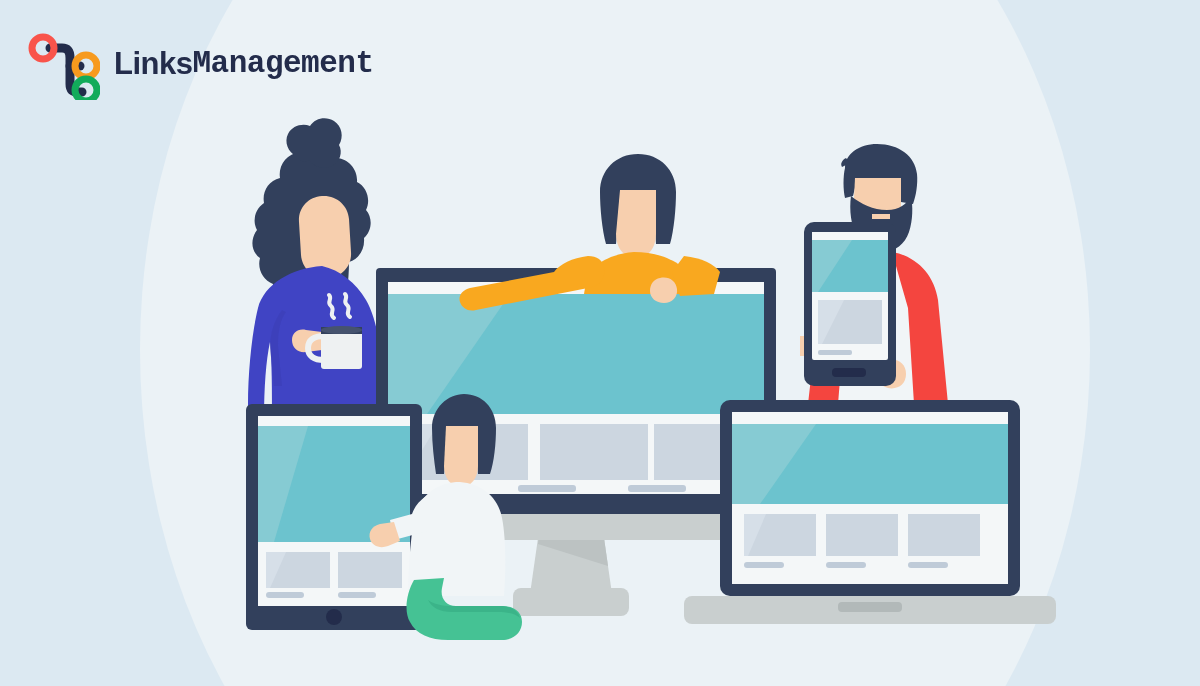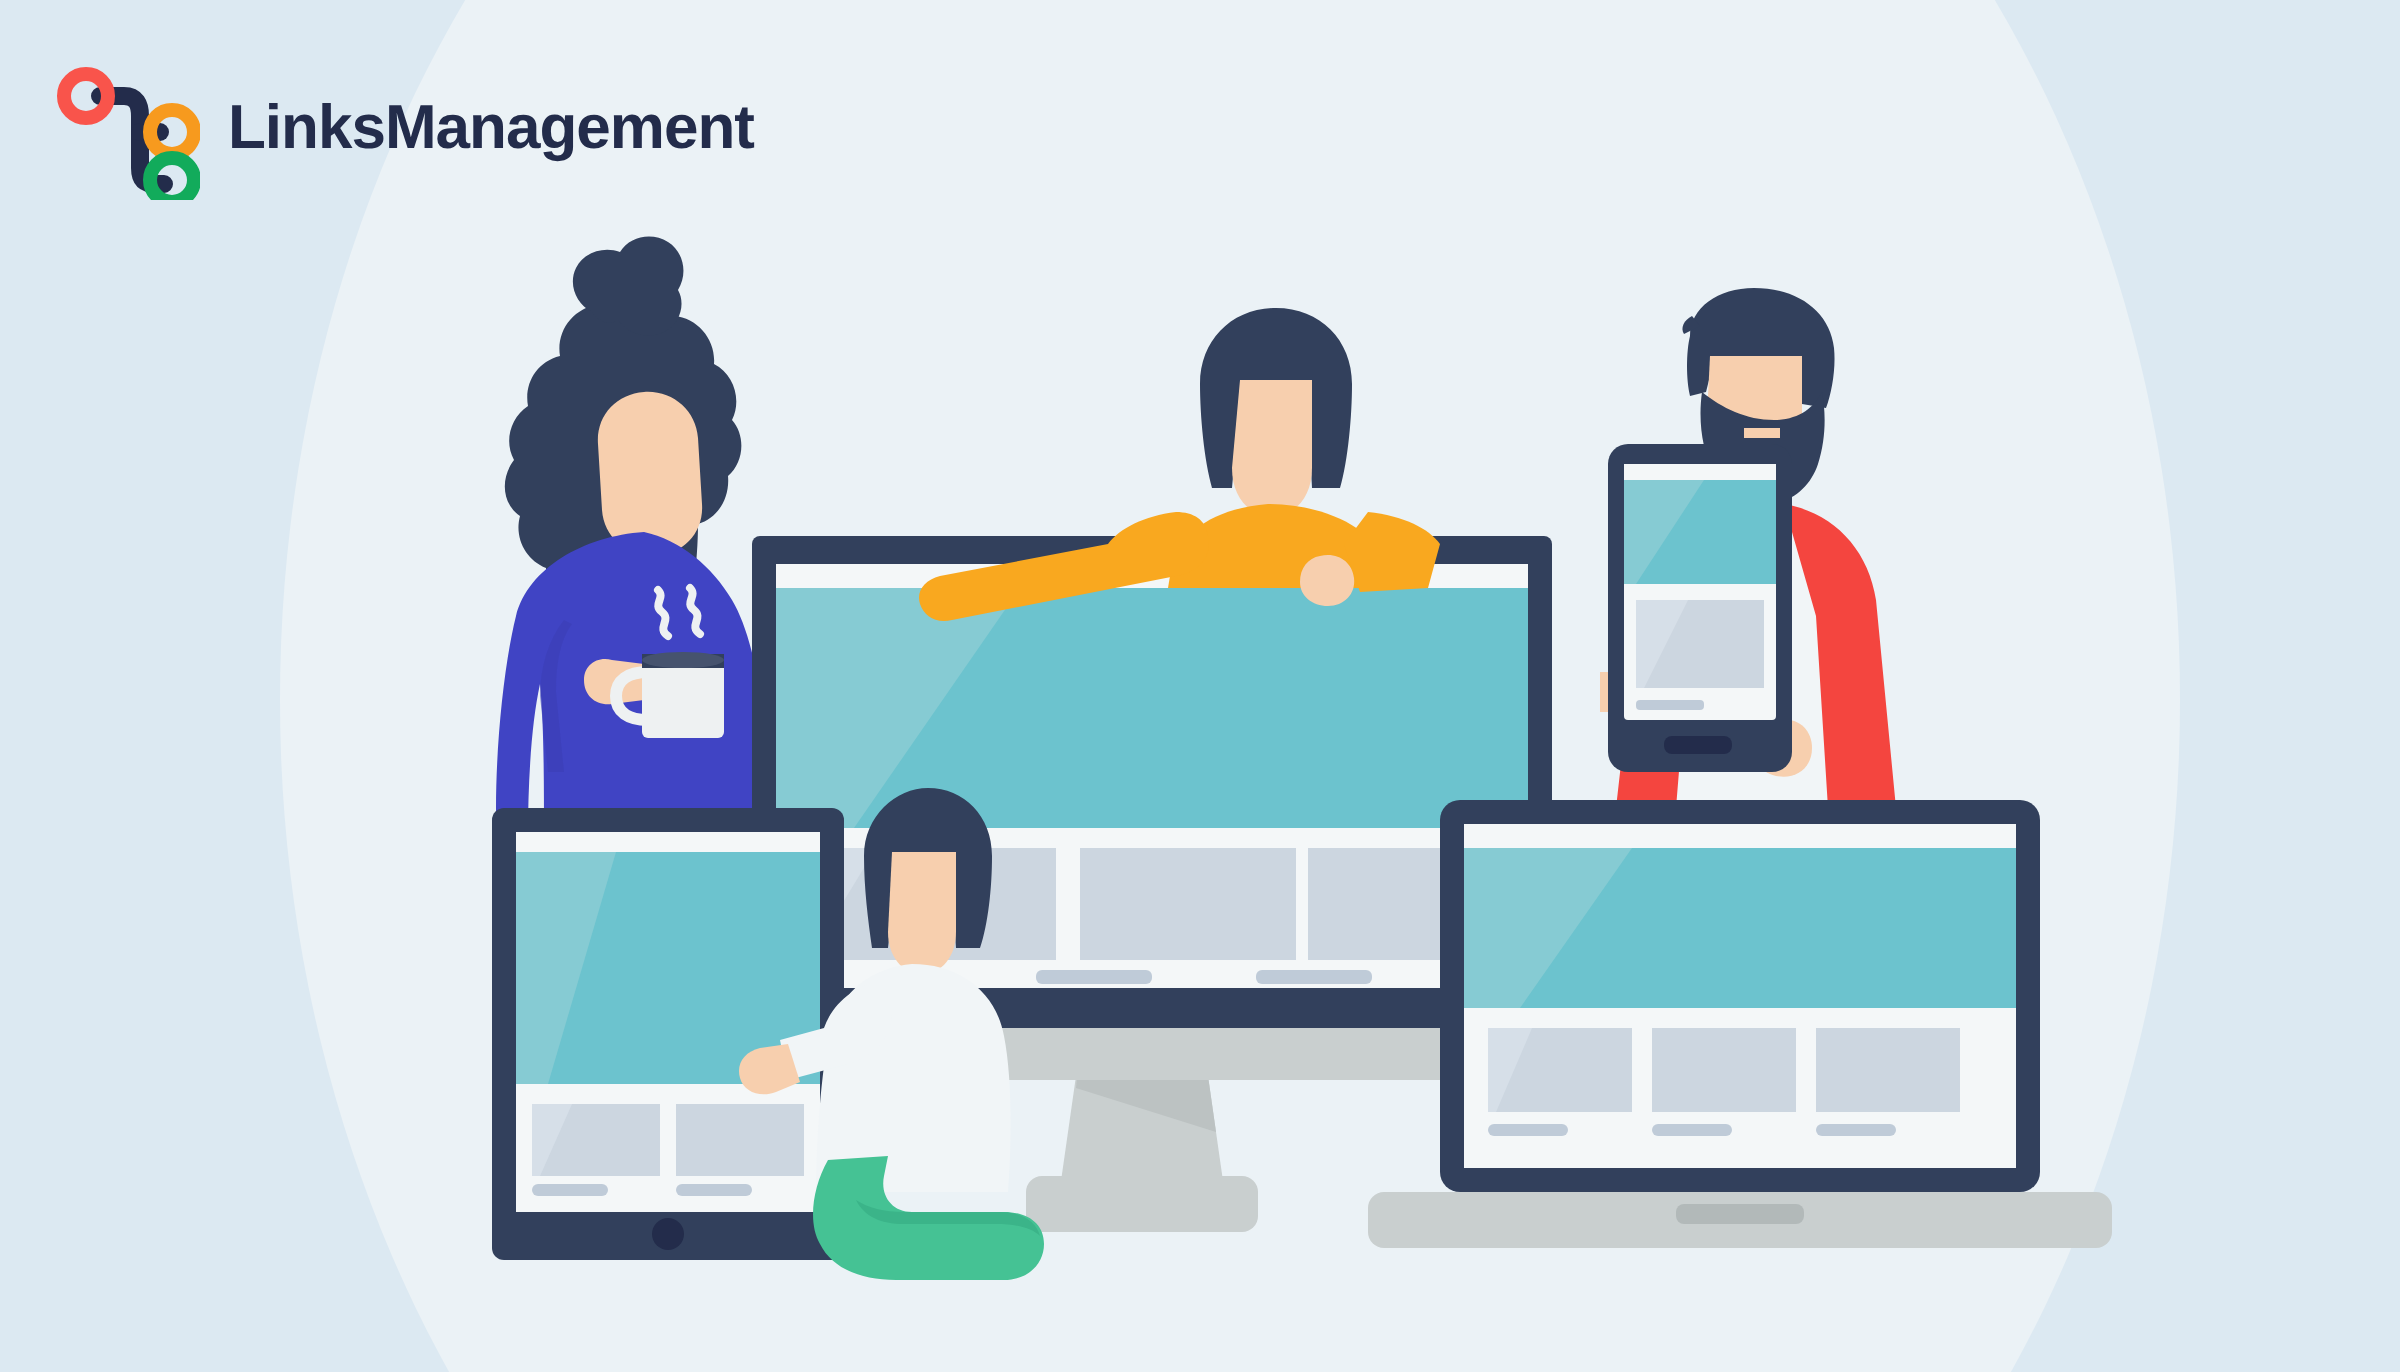--- a/index.html
+++ b/index.html
@@ -43,21 +43,21 @@
   .logo-mark { width: 72px; height: 72px; display: block; }
   .logo-word {
     display: flex;
     flex-direction: row;
     line-height: 1.06;
     color: #232c4b;
     font-weight: 700;
     letter-spacing: -0.5px;
   }
   .logo-word .l1 { font-size: 31px; }
-  .logo-word .l2 { font-size: 31px; }
+  .logo-word .l2 { font-size: 31px; font-family: Liberation Mono, monospace; }
 
   
   .art { position: absolute; left: 0; top: 0; width: 1200px; height: 686px; }
 </style>
 </head>
 <body>
 
 <div id="canvas">
 
   <div class="bg-base"></div>

